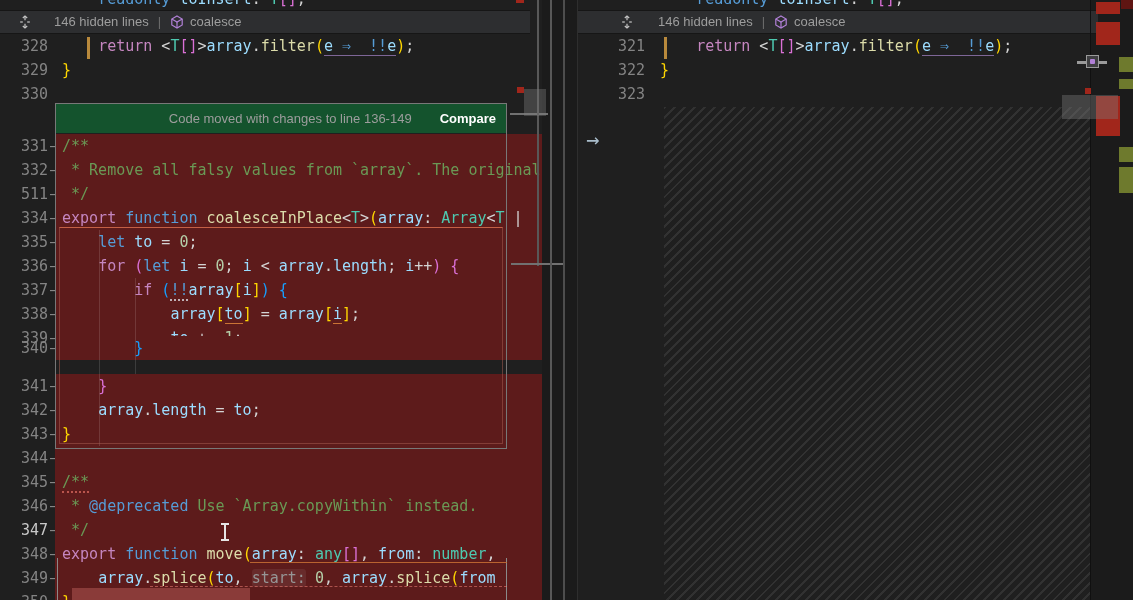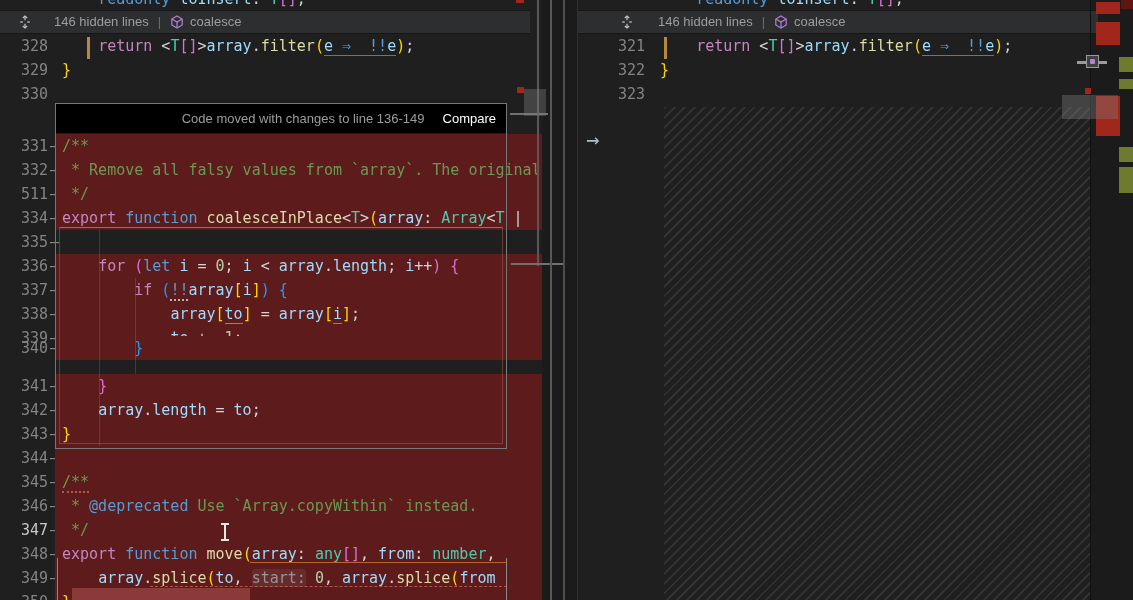--- a/index.html
+++ b/index.html
@@ -30,23 +30,23 @@
   
   .hidden-bar{position:absolute;top:10px;height:24px;background:#2d2e30;border-top:1px solid #161616;border-bottom:1px solid #161616;
               font-family:"Liberation Sans",sans-serif;font-size:13px;color:#9d9d9d;display:flex;align-items:center;box-sizing:border-box;}
   #hidden-bar-left{left:0;width:530px;}
   #hidden-bar-right{left:578px;width:520px;}
   .fold-ic{flex:0 0 auto;display:inline-flex;}
   .bar-sep{color:#6b6b6b;padding:0 9px;}
   .cube-ic{display:inline-flex;margin-right:6px;}
   
   #moved-box{position:absolute;left:55px;top:103px;width:452px;height:346px;border:1px solid #787878;box-sizing:border-box;z-index:6;pointer-events:none;}
-  #moved-tooltip{position:absolute;left:56px;top:104px;width:450px;height:29px;background:#000000;z-index:7;display:flex;align-items:center;justify-content:flex-end;
+  #moved-tooltip{position:absolute;left:56px;top:104px;width:450px;height:29px;background:#14532d;z-index:7;display:flex;align-items:center;justify-content:flex-end;
                  font-family:"Liberation Sans",sans-serif;font-size:13px;color:#9d9d9d;box-sizing:border-box;padding-right:10px;}
-  #moved-tooltip .cmp{color:#ffffff;margin-left:18px;cursor:pointer;}
+  #moved-tooltip .cmp{color:#ffffff;margin-left:28px;cursor:pointer;font-weight:bold;}
   #inner-box{position:absolute;left:59px;top:227px;width:444px;height:217px;border:1px solid rgba(170,95,85,.5);border-top-color:rgba(208,104,74,.9);box-sizing:border-box;z-index:6;}
   #moved-box2{position:absolute;left:57px;top:558px;width:450px;height:60px;border-left:1px solid #8a8a8a;border-right:1px solid #8a8a8a;box-sizing:border-box;z-index:6;}
   .detail-line-348{position:absolute;left:250px;top:562px;width:257px;height:0;border-top:1px solid rgba(201,112,52,.85);z-index:6;}
   .detail-line-349{position:absolute;left:150px;top:586px;width:357px;height:0;border-top:1px dashed rgba(241,130,120,.55);z-index:6;}
   .strip-350{position:absolute;left:72px;top:588px;width:178px;height:12px;background:rgba(255,145,135,.28);z-index:5;}
   .guide{position:absolute;width:1px;background:rgba(255,255,255,.13);z-index:5;}
   .amber-bar{position:absolute;width:3px;height:22px;background:#b8893c;z-index:5;}
   .glyph-del{position:absolute;left:0;top:14px;width:3px;height:20px;background:#7a2222;}
   
   .vline{position:absolute;width:2px;background:#585858;z-index:3;}
@@ -108,20 +108,21 @@
         <div class="row del" style="top: 182px;">
           <span class="gut"><span class="ln">511</span><span class="dash">–</span></span>
           <span class="code"><span class="tok c-cmt"> */</span></span>
         </div>
         <div class="row del" style="top: 206px;">
           <span class="gut"><span class="ln">334</span><span class="dash">–</span></span>
           <span class="code"><span class="tok c-ctrl">export</span><span class="tok c-pun"> </span><span class="tok c-kw">function</span><span class="tok c-pun"> </span><span class="tok c-fn">coalesceInPlace</span><span class="tok c-pun">&lt;</span><span class="tok c-type">T</span><span class="tok c-pun">&gt;</span><span class="tok c-b1">(</span><span class="tok c-var">array</span><span class="tok c-pun">: </span><span class="tok c-type">Array</span><span class="tok c-pun">&lt;</span><span class="tok c-type">T</span><span class="tok c-pun"> | </span></span>
         </div>
         <div class="row del" style="top: 230px;">
           <span class="gut"><span class="ln">335</span><span class="dash">–</span></span>
+          <span class="code"><span class="tok c-pun">    </span><span class="tok c-kw">let</span><span class="tok c-pun"> </span><span class="tok c-var">to</span><span class="tok c-pun"> = </span><span class="tok c-num">0</span><span class="tok c-pun">;</span></span>
         </div>
         <div class="row del" style="top: 254px;">
           <span class="gut"><span class="ln">336</span><span class="dash">–</span></span>
           <span class="code"><span class="tok c-pun">    </span><span class="tok c-ctrl">for</span><span class="tok c-pun"> </span><span class="tok c-b2">(</span><span class="tok c-kw">let</span><span class="tok c-pun"> </span><span class="tok c-var">i</span><span class="tok c-pun"> = </span><span class="tok c-num">0</span><span class="tok c-pun">; </span><span class="tok c-var">i</span><span class="tok c-pun"> &lt; </span><span class="tok c-var">array</span><span class="tok c-pun">.</span><span class="tok c-var">length</span><span class="tok c-pun">; </span><span class="tok c-var">i</span><span class="tok c-pun">++</span><span class="tok c-b2">)</span><span class="tok c-pun"> </span><span class="tok c-b2">{</span></span>
         </div>
         <div class="row del" style="top: 278px;">
           <span class="gut"><span class="ln">337</span><span class="dash">–</span></span>
           <span class="code"><span class="tok c-pun">        </span><span class="tok c-ctrl">if</span><span class="tok c-pun"> </span><span class="tok c-b3">(</span><span class="tok c-kw u-dot">!!</span><span class="tok c-var">array</span><span class="tok c-b1">[</span><span class="tok c-var">i</span><span class="tok c-b1">]</span><span class="tok c-b3">)</span><span class="tok c-pun"> </span><span class="tok c-b3">{</span></span>
         </div>
         <div class="row del" style="top: 302px;">

